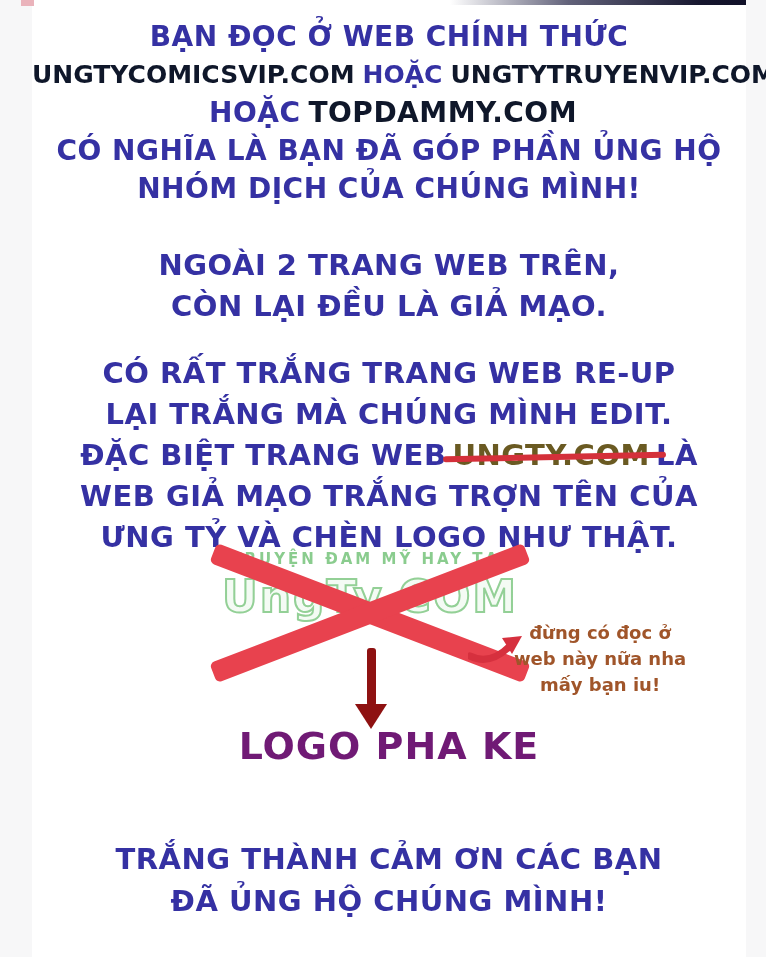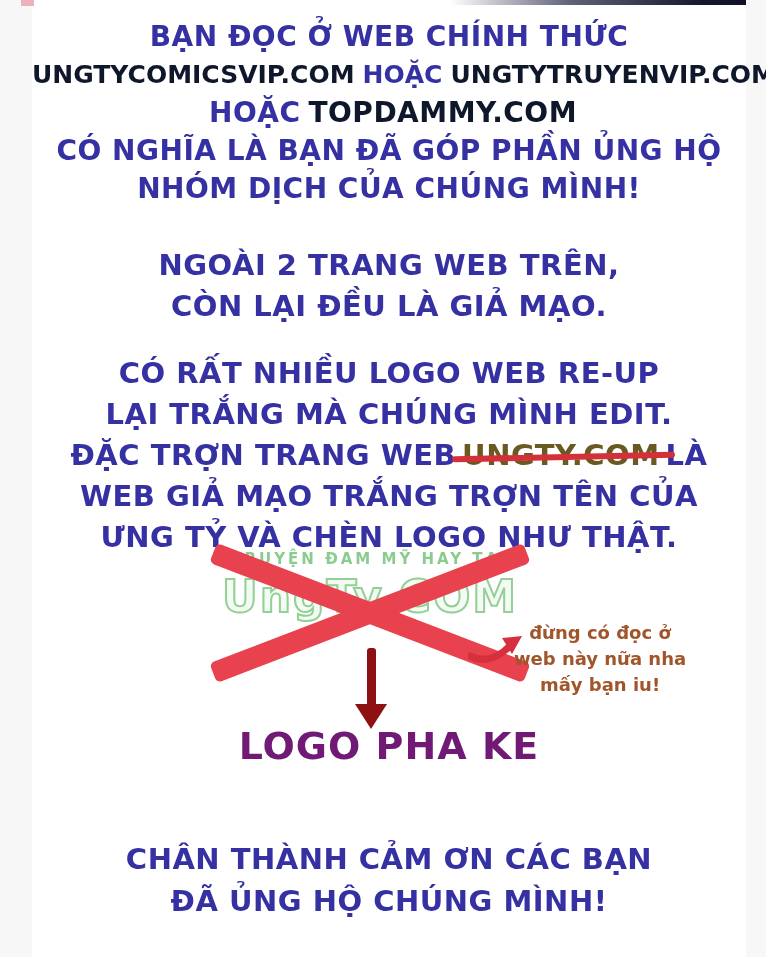--- a/index.html
+++ b/index.html
@@ -125,24 +125,24 @@
     <div class="blue">CÓ NGHĨA LÀ BẠN ĐÃ GÓP PHẦN ỦNG HỘ</div>
     <div class="blue">NHÓM DỊCH CỦA CHÚNG MÌNH!</div>
   </div>
 
   <div class="txt-block notice blue">
     <div>NGOÀI 2 TRANG WEB TRÊN,</div>
     <div>CÒN LẠI ĐỀU LÀ GIẢ MẠO.</div>
   </div>
 
   <div class="txt-block warning blue">
-    <div>CÓ RẤT NHIỀU LOGO WEB RE-UP</div>
+    <div>CÓ RẤT TRẮNG TRANG WEB RE-UP</div>
     <div>LẠI TRẮNG MÀ CHÚNG MÌNH EDIT.</div>
     <div>
-      <span>ĐẶC TRỢN TRANG WEB</span><span class="struck-wrap"><span class="struck">UNGTY.COM</span><span class="strike-line"></span></span><span>LÀ</span>
+      <span>ĐẶC BIỆT TRANG WEB</span><span class="struck-wrap"><span class="struck">UNGTY.COM</span><span class="strike-line"></span></span><span>LÀ</span>
     </div>
     <div>WEB GIẢ MẠO TRẮNG TRỢN TÊN CỦA</div>
     <div>ƯNG TỶ VÀ CHÈN LOGO NHƯ THẬT.</div>
   </div>
 
   <div class="logo-area">
     <div class="logo-tagline">TRUYỆN ĐAM MỸ HAY TẠI</div>
     <div class="logo-name">UngTy.COM</div>
     <div class="x-mark">
       <div class="x-stroke s1"></div>
@@ -162,17 +162,17 @@
   </div>
 
   <div class="down-arrow">
     <div class="shaft"></div>
     <div class="head"></div>
   </div>
 
   <div class="txt-block logo-phake">LOGO PHA KE</div>
 
   <div class="txt-block thanks blue">
-    <div>CHÂN THÀNH CẢM ƠN CÁC BẠN</div>
+    <div>TRẮNG THÀNH CẢM ƠN CÁC BẠN</div>
     <div>ĐÃ ỦNG HỘ CHÚNG MÌNH!</div>
   </div>
 
 </div>
 
 </body></html>

